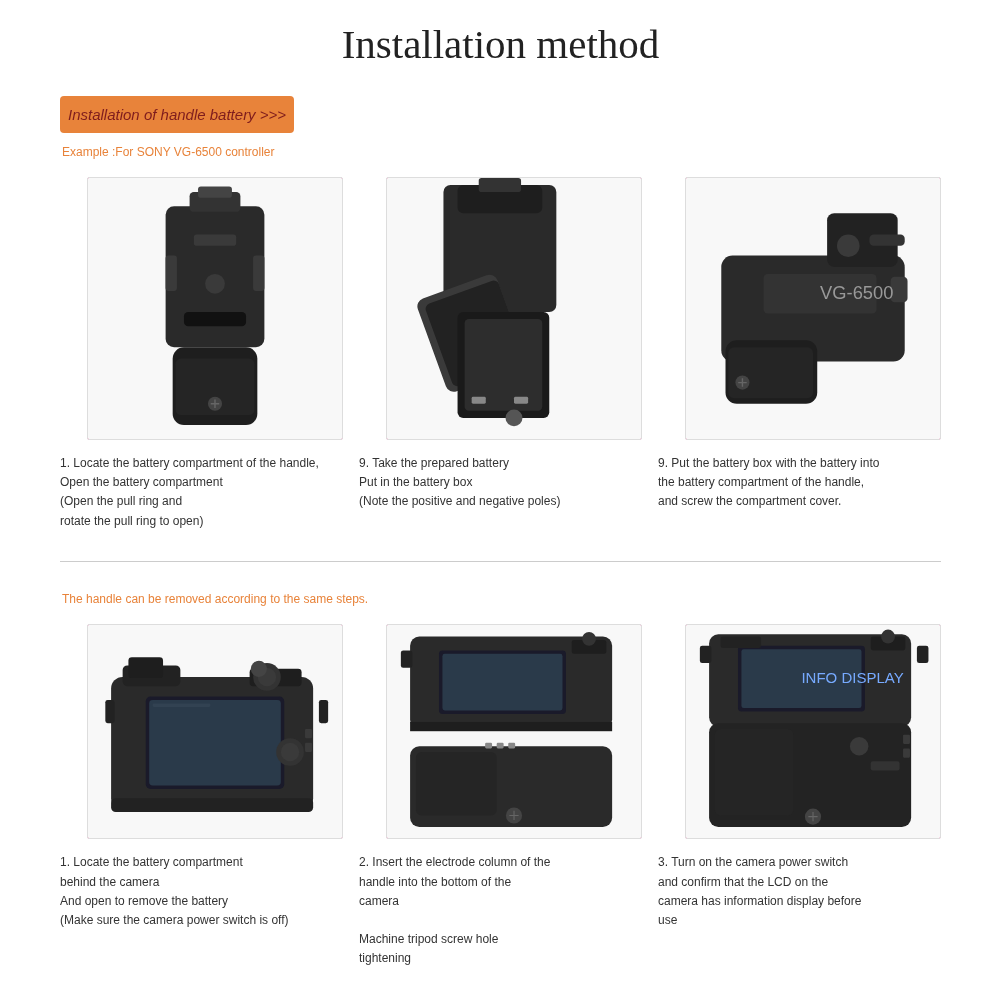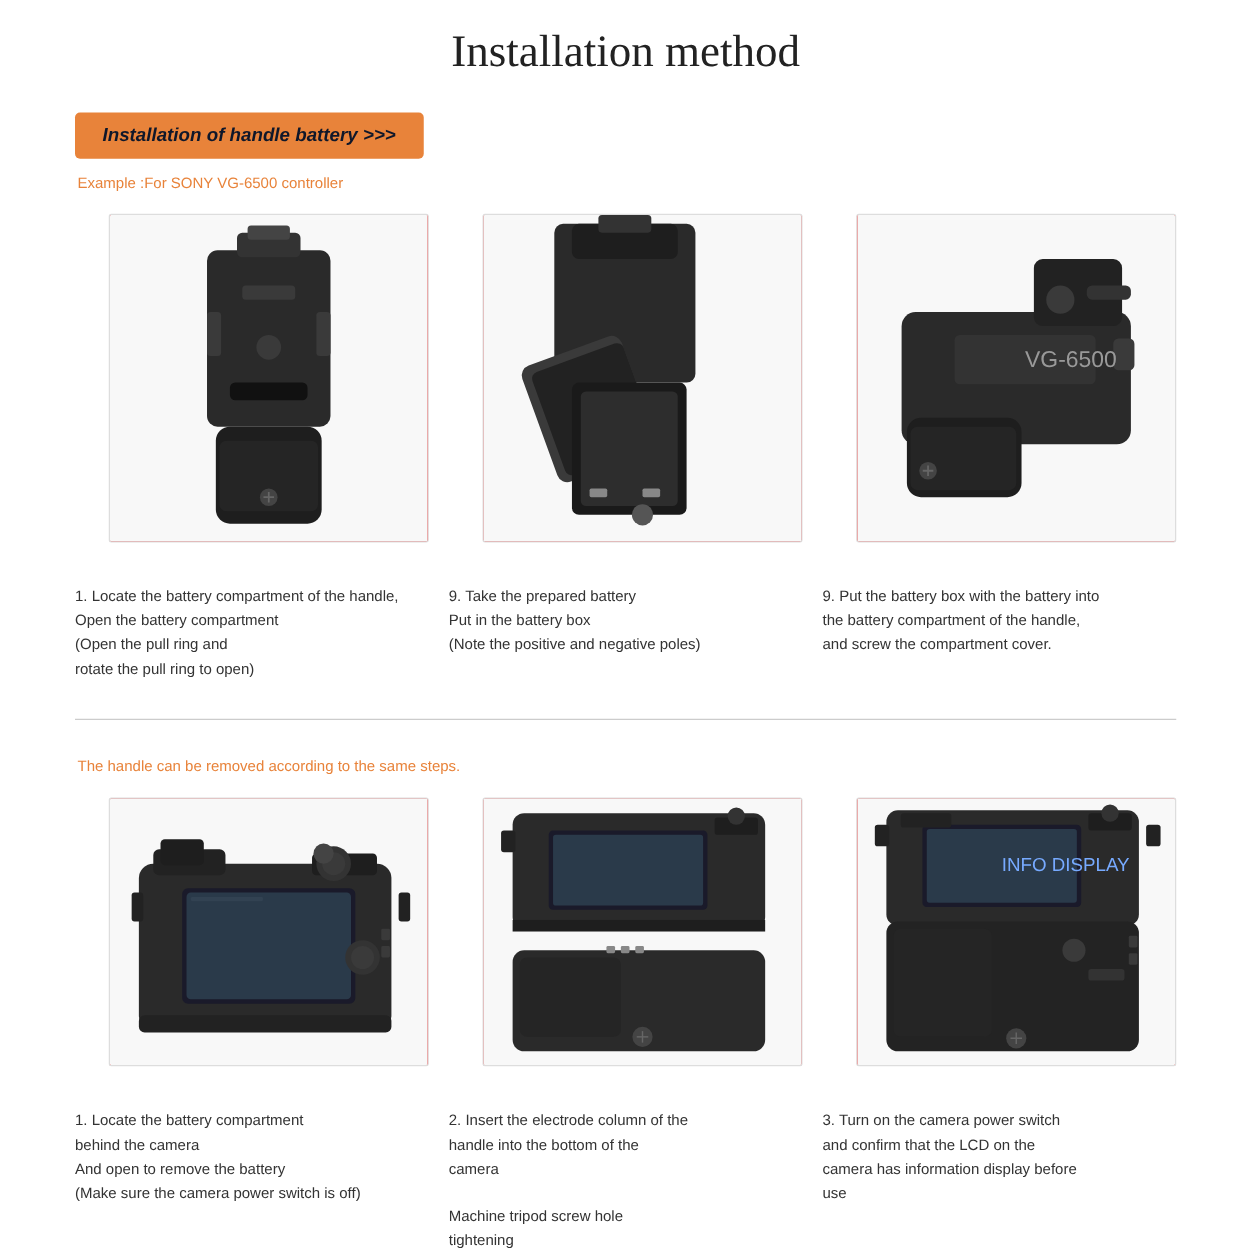--- a/index.html
+++ b/index.html
@@ -10,80 +10,79 @@
       color: #333;
       width: 1001px;
       min-height: 1001px;
     }
     .page {
       width: 1001px;
       padding: 20px 60px 40px 60px;
     }
     .main-title {
       text-align: center;
-      font-size: 36px;
+      font-size: 41px;
       font-weight: 400;
       color: #222;
       margin-bottom: 28px;
       font-family: Georgia, serif;
     }
     .section {
       margin-bottom: 30px;
     }
     .section-divider {
       border: none;
       border-top: 1px solid #ccc;
       margin: 30px 0 30px 0;
     }
     .section-badge {
       display: inline-block;
       background: #e8833a;
-      color: #0f172a;
+      color: #7f1d1d;
       font-size: 15px;
-      font-weight: bold;
-      padding: 10px 22px;
+      font-weight: normal;
+      padding: 10px 8px;
       border-radius: 4px;
       margin-bottom: 12px;
       font-style: italic;
     }
     .section-subtitle {
       color: #e8833a;
       font-size: 12px;
       margin-bottom: 18px;
       margin-left: 2px;
     }
     .images-row {
       display: flex;
       gap: 16px;
       margin-bottom: 10px;
     }
     .image-box {
       flex: 1;
       border: 1px solid #ddd;
       border-radius: 2px;
       overflow: hidden;
-      background: #ef4444;
+      background: #ec4899;
       display: flex;
       align-items: center;
       justify-content: flex-start;
       min-height: 190px;
       position: relative;
       margin-left: 27px;
     }
     .captions-row {
       display: flex;
       gap: 16px;
     }
     .caption {
       flex: 1;
       font-size: 12px;
       color: #333;
       line-height: 1.6;
       padding-top: 4px;
-      margin-top: 20px;
     }
   </style>
 </head>
 <body>
 
 <div class="page">
 
   <h1 class="main-title">Installation method</h1>
 
   <div class="section">

